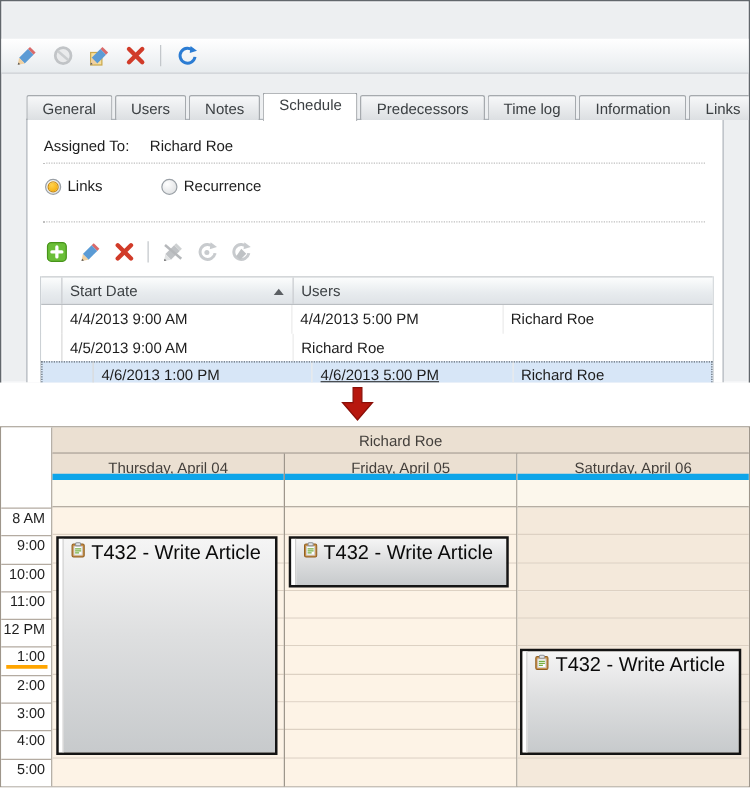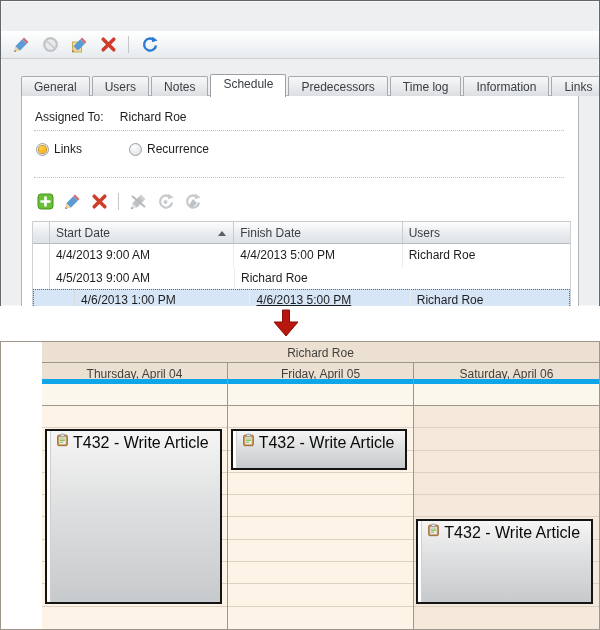--- a/index.html
+++ b/index.html
@@ -227,21 +227,20 @@
               <polygon points="11.5,0.8 16.6,4.6 10.8,6.3" fill="#c3c6c9"></polygon>
               <polygon points="9,6 13,10 8,15 5,12" fill="#b9bcbf"></polygon>
             </svg>
           </span>
         </span>
       </div>
     <div class="grid">
       <div class="grid-head">
           <div class="th indicator"></div>
           <div class="th" style="width: 185px;"><span>Start Date</span><span class="sort-arrow"></span></div>
-          <div class="th" style="width: 169px;"><span>Finish Date</span></div>
           <div class="th" style="width: 168px;"><span>Users</span></div>
         </div>
       <div class="grid-body">
           <div class="tr">
             <div class="td indicator"></div>
             <div class="td" style="width: 185px;">4/4/2013 9:00 AM</div>
             <div class="td" style="width: 169px;">4/4/2013 5:00 PM</div>
             <div class="td" style="width: 168px;">Richard Roe</div>
           </div>
           <div class="tr">
@@ -260,20 +259,35 @@
   </div>
 </div>
 
 <span class="flow-arrow icon">
   <svg width="28" height="28" viewBox="0 0 28 28">
     <path d="M10.5 1 H17.5 V13 H26 L14 27 L2 13 H10.5 Z" fill="#b7170e" stroke="#8a0f08"></path>
   </svg>
 </span>
 
 <div class="calendar">
+  <div class="cal-ruler">
+    <div class="ruler-rows">
+        <div class="ruler-row">8 AM</div>
+        <div class="ruler-row">9:00</div>
+        <div class="ruler-row">10:00</div>
+        <div class="ruler-row">11:00</div>
+        <div class="ruler-row">12 PM</div>
+        <div class="ruler-row">1:00</div>
+        <div class="ruler-row">2:00</div>
+        <div class="ruler-row">3:00</div>
+        <div class="ruler-row">4:00</div>
+        <div class="ruler-row">5:00</div>
+      </div>
+    <div class="time-marker" style="top: 189.5px;"></div>
+  </div>
   <div class="cal-days">
     <div class="resource-row">Richard Roe</div>
     <div class="day-cols">
         <div class="day-col">
           <div class="day-header">Thursday, April 04</div>
           <div class="allday-cell"></div>
           <div class="slot-cell"></div>
           <div class="slot-cell"></div>
           <div class="slot-cell"></div>
           <div class="slot-cell"></div>

